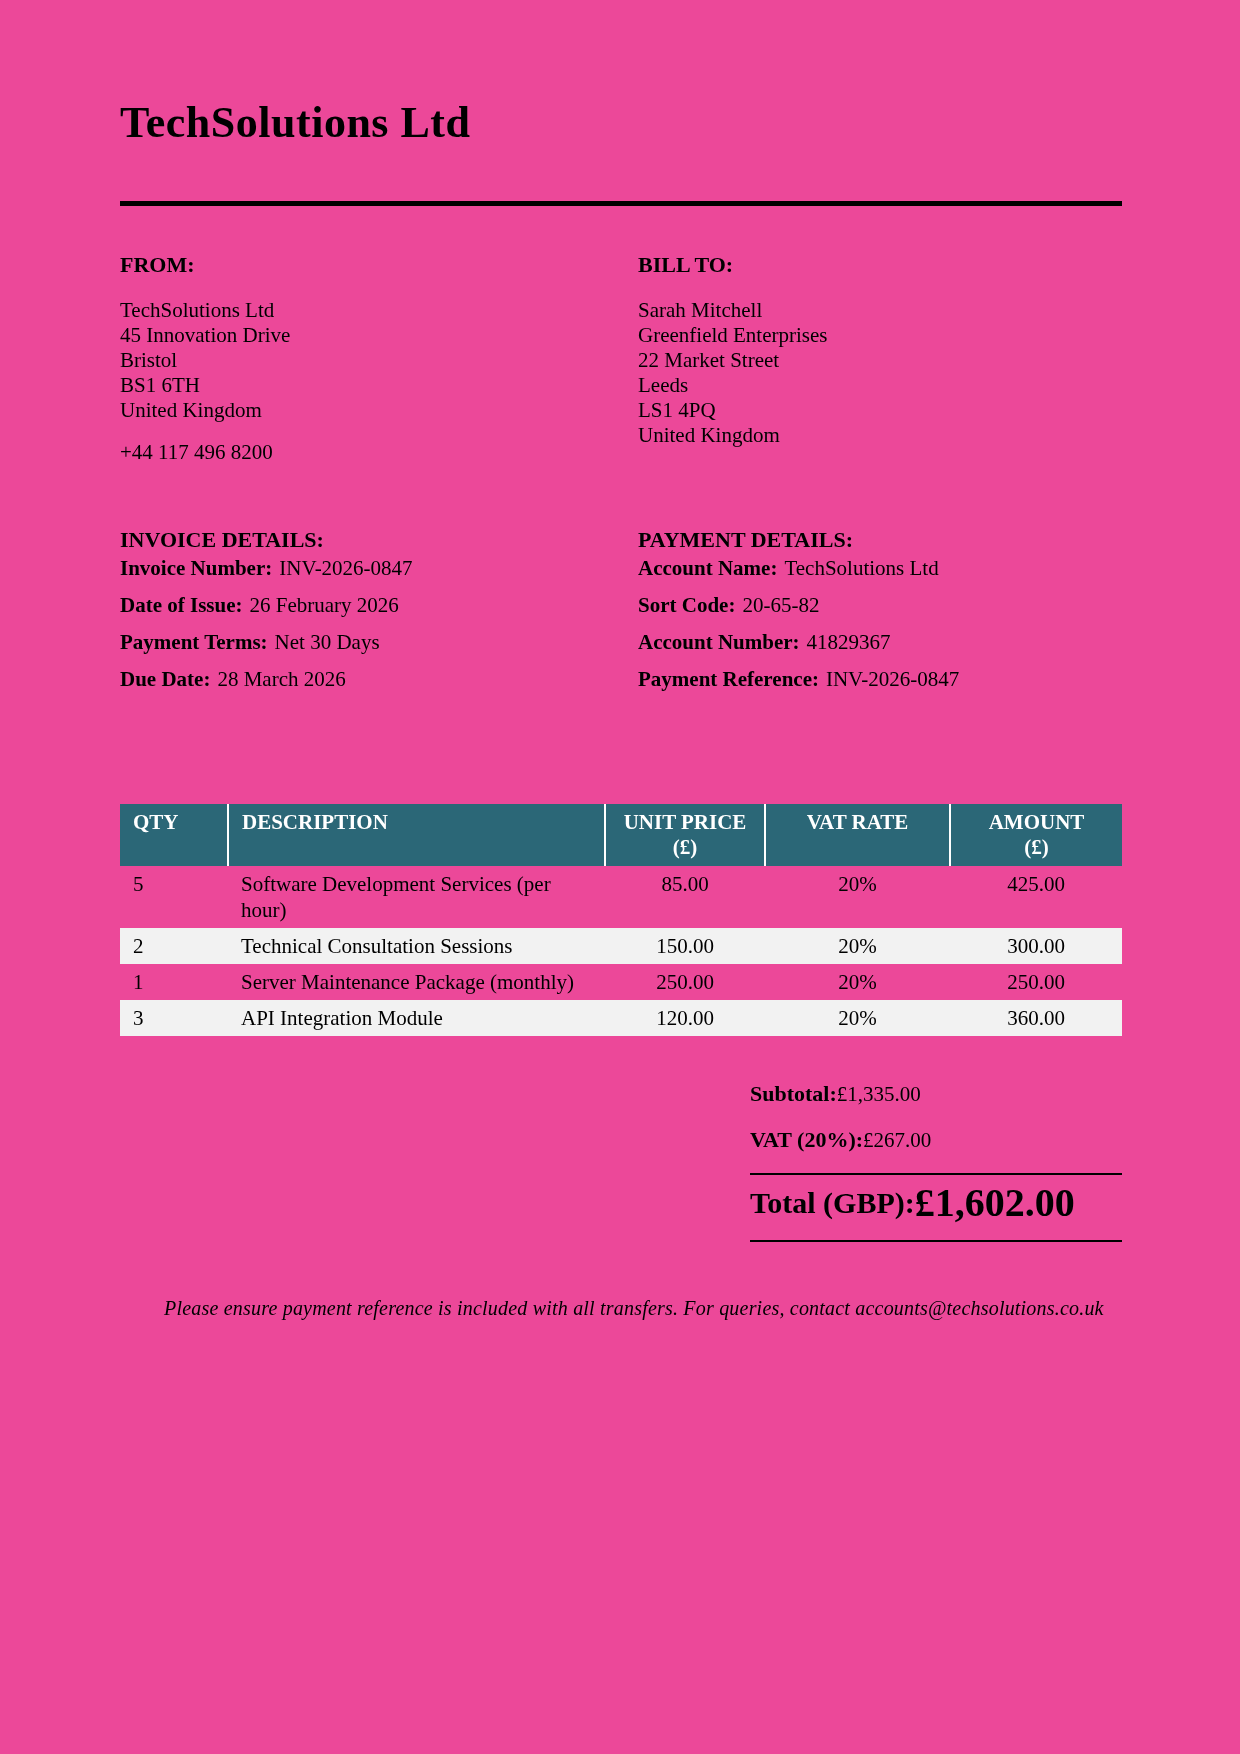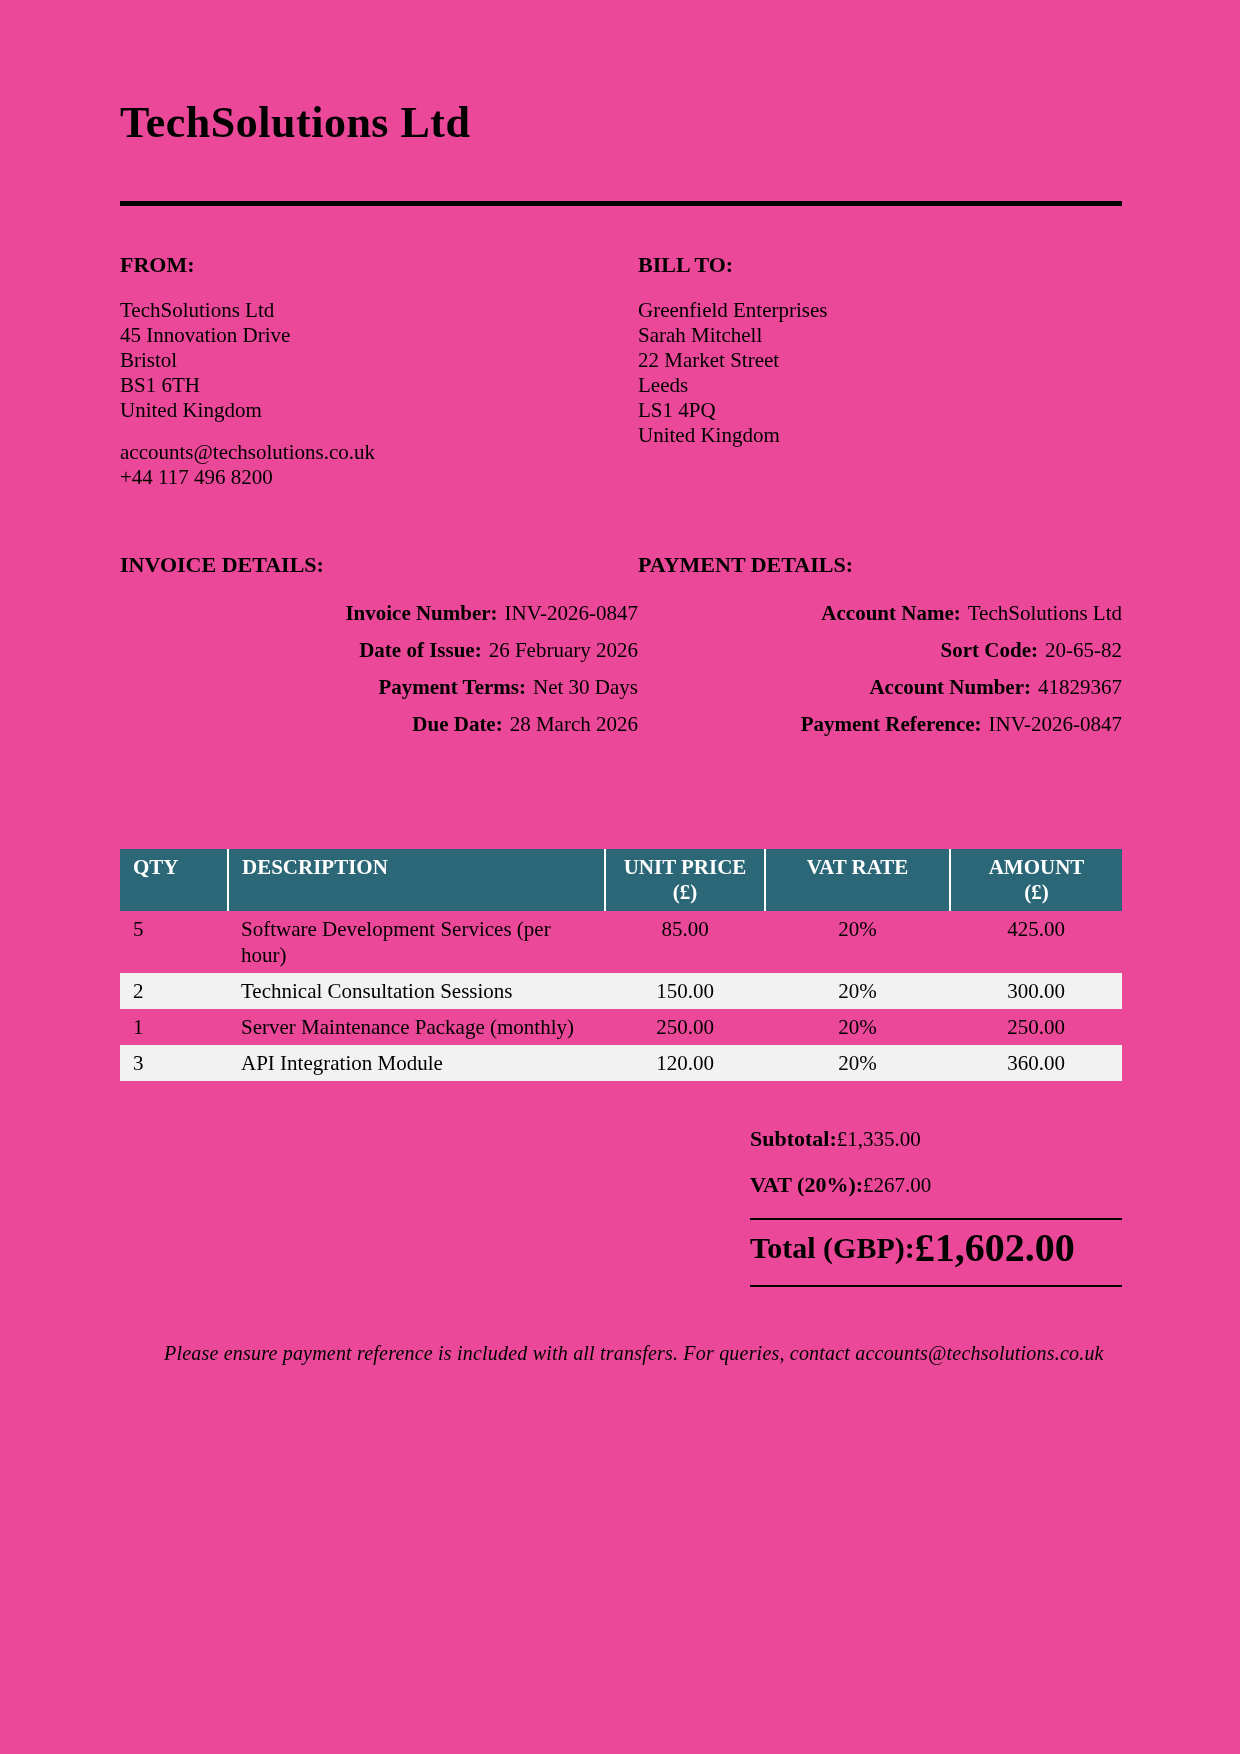--- a/index.html
+++ b/index.html
@@ -23,21 +23,21 @@
   .cols { display: flex; }
   .cols .col-l { width: 518px; }
   .cols .col-r { width: 484px; }
 
   .addr-block { margin-top: 46px; }
   h2.sec-heading { font-size: 22px; font-weight: bold; line-height: 26px; }
   .addr { margin-top: 20px; font-size: 21px; line-height: 25px; }
   .contact { margin-top: 17px; font-size: 21px; line-height: 25px; }
 
   .details-block { margin-top: 62px; }
-  .kv-rows { margin-top: 24px; text-align: right; }
+  .kv-rows { margin-top: 4px; }
   .kv { font-size: 21px; line-height: 22px; margin-bottom: 15px; white-space: nowrap; }
   .kv b { margin-right: 7px; }
 
   table.items {
     margin-top: 99px;
     width: 1002px;
     border-collapse: collapse;
     table-layout: fixed;
     font-size: 21px;
   }
@@ -99,29 +99,28 @@
     <section class="col-l">
       <h2 class="sec-heading">FROM:</h2>
       <div class="addr">
         <div>TechSolutions Ltd</div>
         <div>45 Innovation Drive</div>
         <div>Bristol</div>
         <div>BS1 6TH</div>
         <div>United Kingdom</div>
       </div>
       <div class="contact">
-        <div>accounts@techsolutions.co.uk</div>
         <div>+44 117 496 8200</div>
       </div>
     </section>
     <section class="col-r">
       <h2 class="sec-heading">BILL TO:</h2>
       <div class="addr">
+        <div>Sarah Mitchell</div>
         <div>Greenfield Enterprises</div>
-        <div>Sarah Mitchell</div>
         <div>22 Market Street</div>
         <div>Leeds</div>
         <div>LS1 4PQ</div>
         <div>United Kingdom</div>
       </div>
     </section>
   </div>
 
   <div class="cols details-block">
     <section class="col-l">

